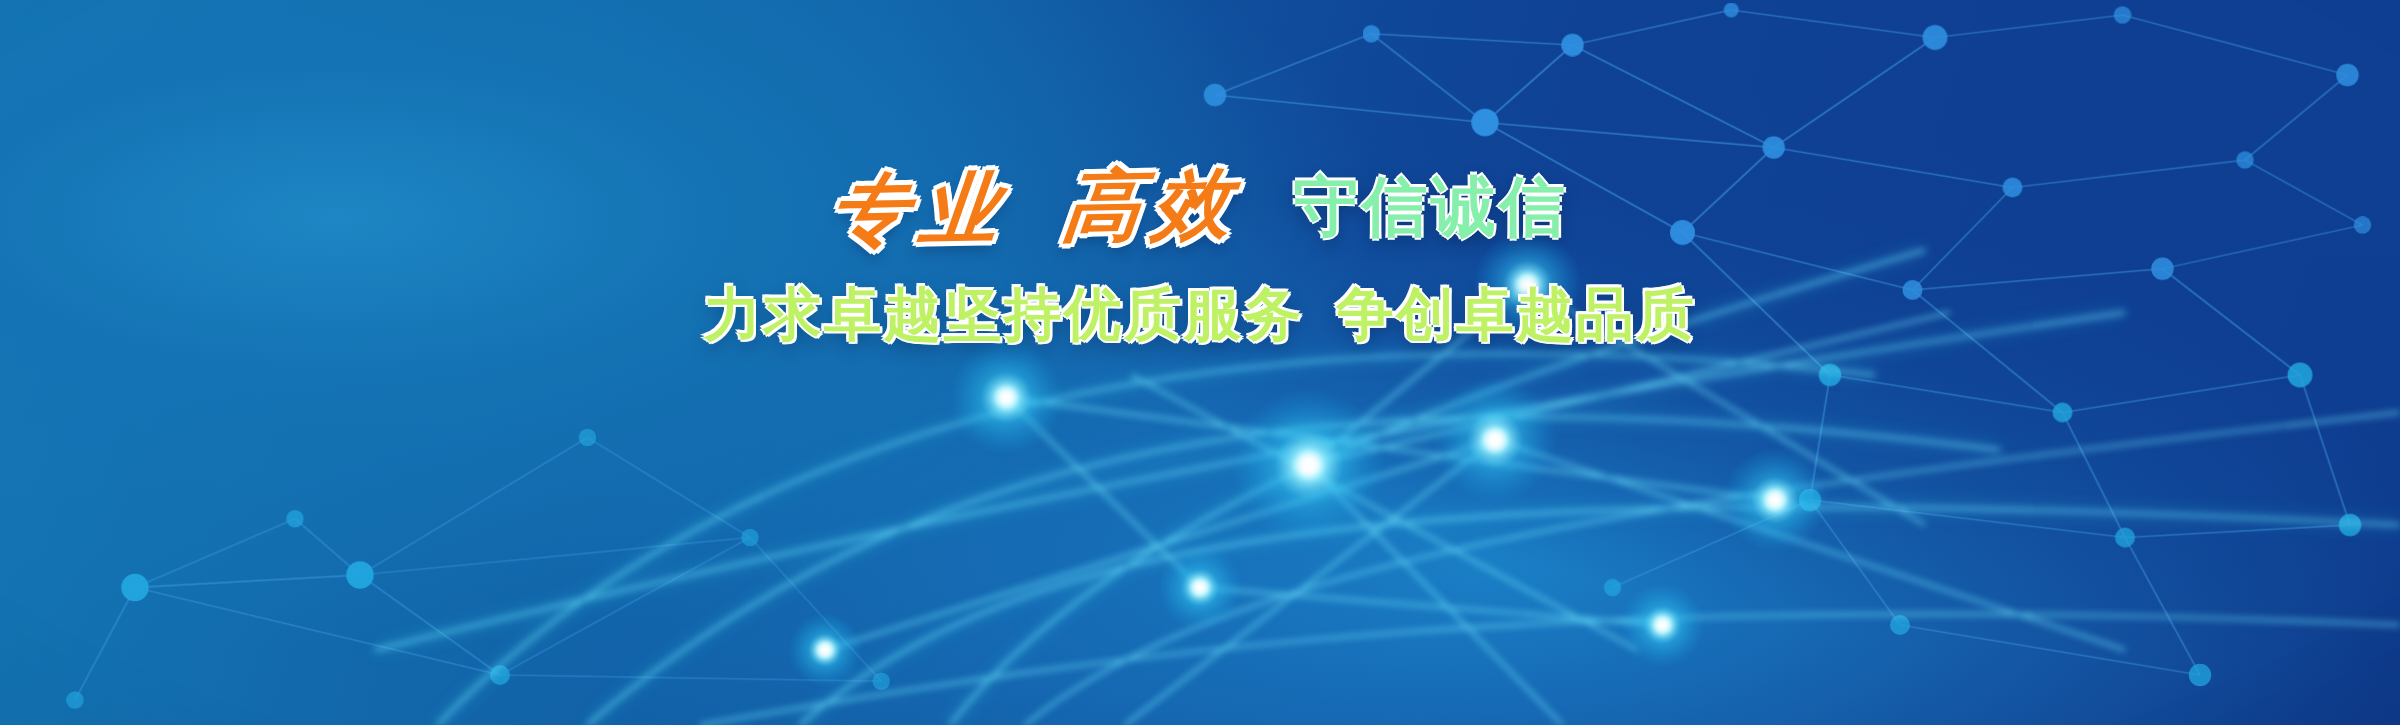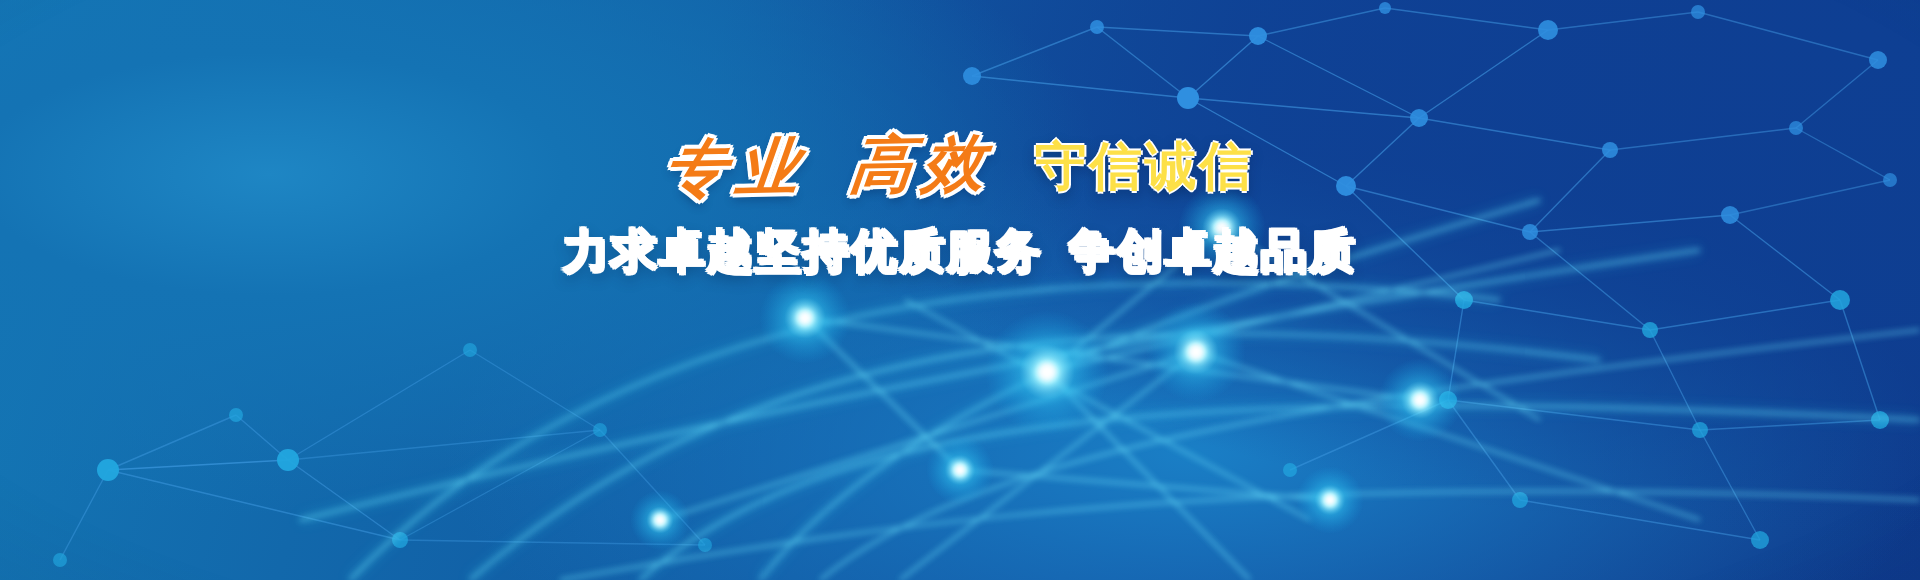--- a/index.html
+++ b/index.html
@@ -39,28 +39,28 @@
     transform:skewX(-7deg) rotate(-1.2deg);
     text-shadow:
       -3px 0 0 #fff, 3px 0 0 #fff, 0 -3px 0 #fff, 0 3px 0 #fff,
       -3px -3px 0 #fff, 3px -3px 0 #fff, -3px 3px 0 #fff, 3px 3px 0 #fff,
       -4px 0 0 #fff, 4px 0 0 #fff, 0 -4px 0 #fff, 0 4px 0 #fff,
       0 6px 10px rgba(3,32,80,0.45);
   }
   .hl-orange .gap{letter-spacing:0;margin:0 10px;}
   .hl-white{
     display:inline-block;vertical-align:middle;margin-left:40px;
-    font-size:52px;font-weight:700;color:#fde047;letter-spacing:3px;
+    font-size:52px;font-weight:700;color:#86efac;letter-spacing:3px;
     text-shadow:
       -2px 0 0 #ffffff, 2px 0 0 #ffffff, 0 -2px 0 #ffffff, 0 2px 0 #ffffff,
       0 5px 12px rgba(3,28,72,0.50);
   }
   .subline{
     display:block;margin-top:22px;white-space:nowrap;
-    font-size:46px;font-weight:700;color:#ffffff;letter-spacing:2px;
+    font-size:46px;font-weight:700;color:#bef264;letter-spacing:2px;
     text-shadow:
       -2px 0 0 #ffffff, 2px 0 0 #ffffff, 0 -2px 0 #ffffff, 0 2px 0 #ffffff,
       -2px -2px 0 #ffffff, 2px 2px 0 #ffffff,
       0 6px 14px rgba(3,28,72,0.45);
   }
   .subline .sp{display:inline-block;width:26px;}
 </style>
 </head>
 <body>
 

